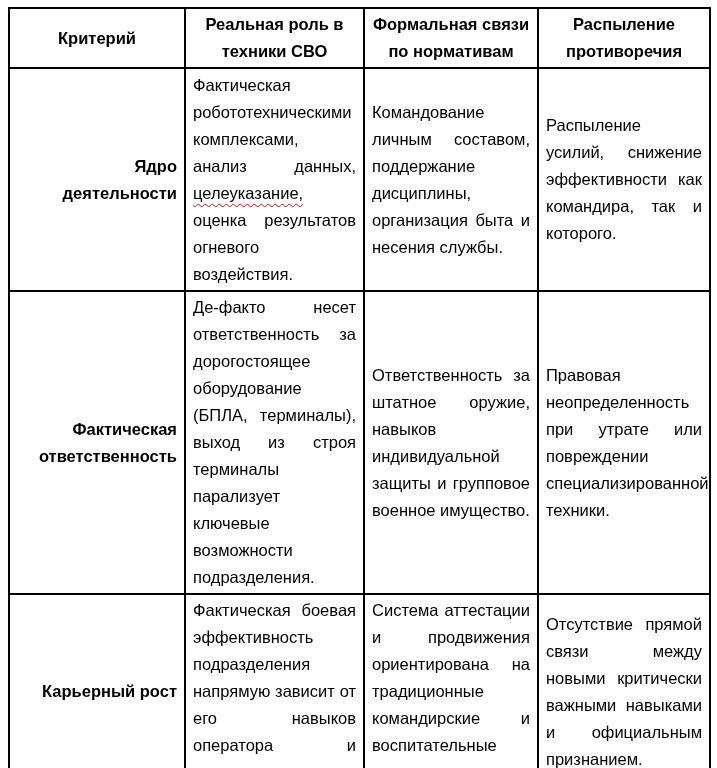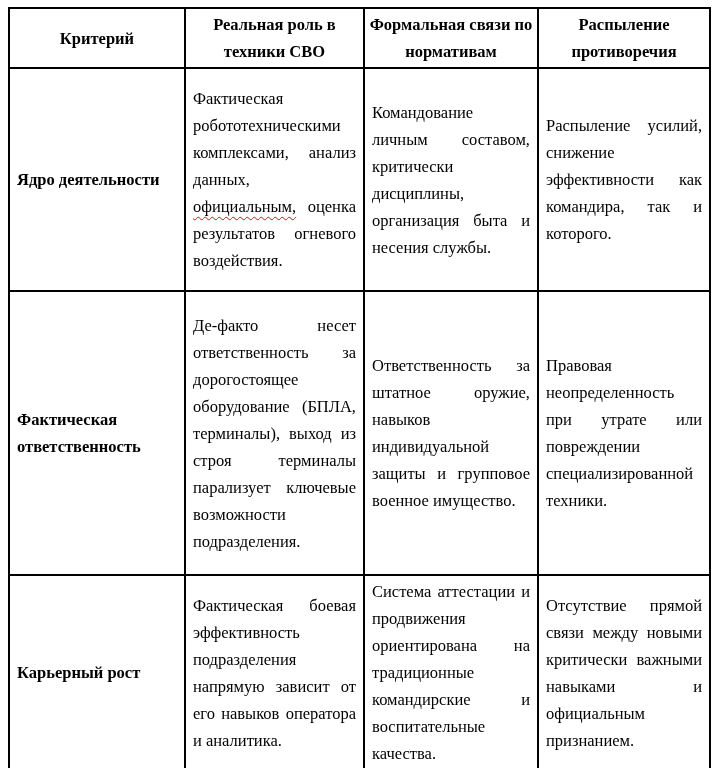--- a/index.html
+++ b/index.html
@@ -8,21 +8,21 @@
     background: #ffffff;
     width: 717px;
     height: 768px;
     overflow: hidden;
   }
   .page {
     box-sizing: border-box;
     width: 633px;
     height: 768px;
     padding: 7px 7px 0 8px;
-    font-family: Liberation Serif, serif;
+    font-family: Liberation Sans, sans-serif;
     color: #000000;
   }
   table.doc-table {
     border-collapse: collapse;
     table-layout: fixed;
     width: 701px;
   }
   col.c1 { width: 176px; }
   col.c2 { width: 179px; }
   col.c3 { width: 174px; }
@@ -39,21 +39,21 @@
   th {
     font-weight: bold;
     text-align: center;
     padding: 2px 4px;
   }
   td.body-cell {
     text-align: justify;
   }
   td.crit-cell {
     font-weight: bold;
-    text-align: left;
+    text-align: right;
   }
   tr.hdr      { height: 54px;  }
   tr.row-core { height: 223px; }
   tr.row-mat  { height: 284px; }
   tr.row-car  { height: 195px; }
 
   .spell-error {
     text-decoration-line: underline;
     text-decoration-style: wavy;
     text-decoration-color: var(--spell-color, #b02020);
@@ -76,22 +76,22 @@
       <tr class="hdr">
         <th>Критерий</th>
         <th>Реальная роль в техники СВО</th>
         <th>Формальная связи по нормативам</th>
         <th>Распыление противоречия</th>
       </tr>
     </thead>
     <tbody>
       <tr class="row-core">
         <td class="crit-cell">Ядро деятельности</td>
-        <td class="body-cell"><span>Фактическая робототехническими комплексами, анализ данных, </span><span class="spell-error">официальным,</span><span> оценка результатов огневого воздействия.</span></td>
-        <td class="body-cell">Командование личным составом, критически дисциплины, организация быта и несения службы.</td>
+        <td class="body-cell"><span>Фактическая робототехническими комплексами, анализ данных, </span><span class="spell-error">целеуказание,</span><span> оценка результатов огневого воздействия.</span></td>
+        <td class="body-cell">Командование личным составом, поддержание дисциплины, организация быта и несения службы.</td>
         <td class="body-cell">Распыление усилий, снижение эффективности как командира, так и которого.</td>
       </tr>
       <tr class="row-mat">
         <td class="crit-cell">Фактическая ответственность</td>
         <td class="body-cell">Де-факто несет ответственность за дорогостоящее оборудование (БПЛА, терминалы), выход из строя терминалы парализует ключевые возможности подразделения.</td>
         <td class="body-cell">Ответственность за штатное оружие, навыков индивидуальной защиты и групповое военное имущество.</td>
         <td class="body-cell">Правовая неопределенность при утрате или повреждении специализированной техники.</td>
       </tr>
       <tr class="row-car">
         <td class="crit-cell">Карьерный рост</td>

